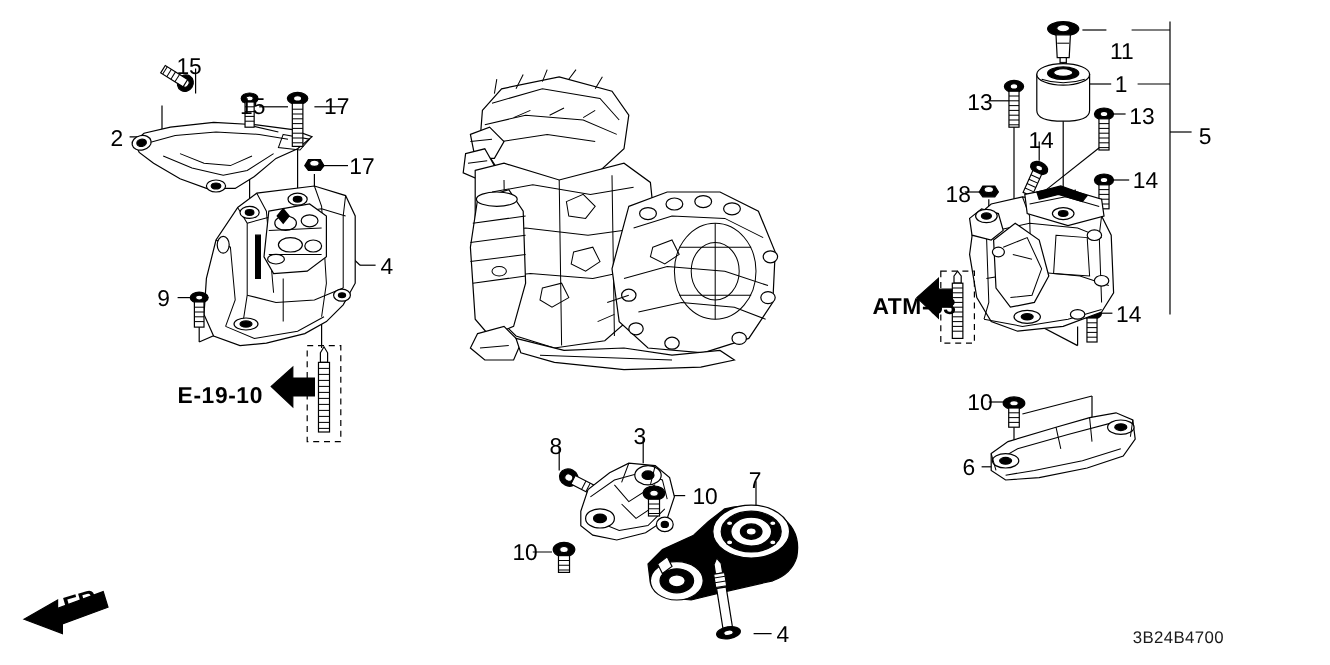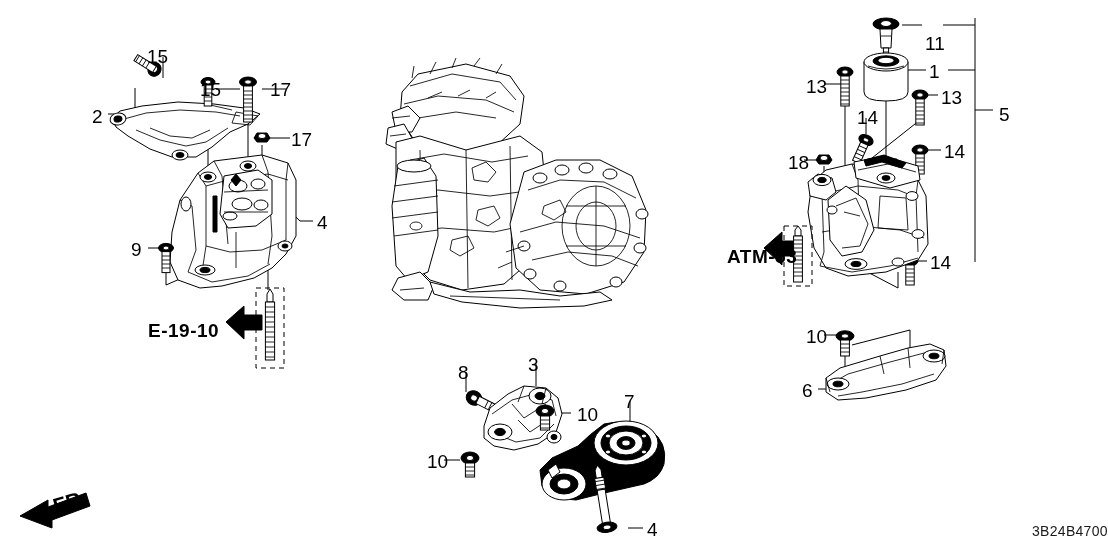--- a/index.html
+++ b/index.html
@@ -616,15 +616,15 @@
     <span class="label" style="left:427px;top:452px;">10</span>
     <span class="label" style="left:624px;top:392px;">7</span>
     <span class="label" style="left:647px;top:520px;">4</span>
   </div>
 
   <span class="ref-label" style="left:148px;top:320px;">E-19-10</span>
   <span class="ref-label" style="left:727px;top:246px;">ATM-53</span>
 
   <span class="fr-label" style="left:53px;top:490px;">FR.</span>
 
-  <span class="code-label" style="left:1032px;top:523px;">3B24B4700</span>
+  <span class="code-label" style="left:944px;top:523px;">3B24B4700</span>
 
 </div>
 
 </body></html>

